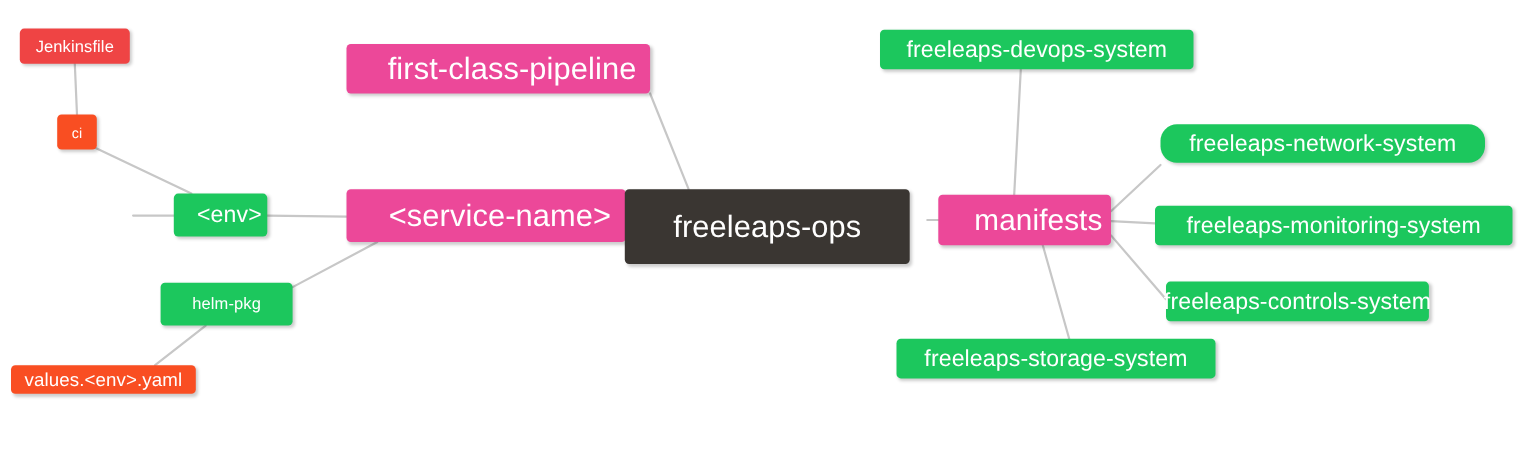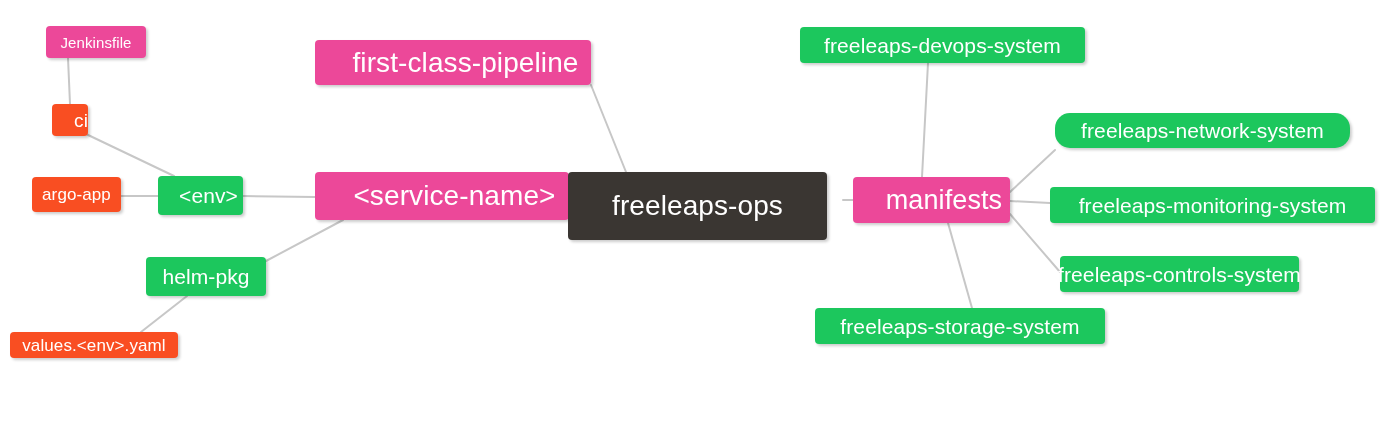--- a/index.html
+++ b/index.html
@@ -48,28 +48,28 @@
   .node-label {
     display: block;
     white-space: nowrap;
   }
 
   
   .kind-root   { background: #3a3632; }
   .kind-blue   { background: #ec4899; padding-left: 25px; }
   .kind-green  { background: #1cc75d; justify-content: center; }
   .kind-red    { background: #f94e22; }
-  .kind-orange { background: #ec4899; margin-left: 28px; }
+  .kind-orange { background: #ef4444; }
 
   
   .n-jenkinsfile      { left: 18px;   top: 26px;  width: 100px; height: 32px; font-size: 15px; }
-  .n-ci               { left: 52px;   top: 104px; width: 36px;  height: 32px; font-size: 19px; justify-content: flex-end; }
+  .n-ci               { left: 52px;   top: 104px; width: 36px;  height: 32px; font-size: 13px; }
   .n-argo-app         { left: 32px;   top: 177px; width: 89px;  height: 35px; font-size: 17px; }
   .n-env              { left: 158px;  top: 176px; width: 85px;  height: 39px; font-size: 21px; padding-left: 16px; }
-  .n-helm-pkg         { left: 146px;  top: 257px; width: 120px; height: 39px; font-size: 21px; }
+  .n-helm-pkg         { left: 146px;  top: 257px; width: 120px; height: 39px; font-size: 15px; }
   .n-values-yaml      { left: 10px;   top: 332px; width: 168px; height: 26px; font-size: 17px; }
   .n-first-class      { left: 315px;  top: 40px;  width: 276px; height: 45px; font-size: 28px; }
   .n-service-name     { left: 315px;  top: 172px; width: 254px; height: 48px; font-size: 28px; }
   .n-root             { left: 568px;  top: 172px; width: 259px; height: 68px; font-size: 28px; }
   .n-manifests        { left: 853px;  top: 177px; width: 157px; height: 46px; font-size: 27px; }
   .n-devops-system    { left: 800px;  top: 27px;  width: 285px; height: 36px; font-size: 21px; }
   .n-network-system   { left: 1055px; top: 113px; width: 295px; height: 35px; font-size: 21px; border-radius: 15px; }
   .n-monitoring-system{ left: 1050px; top: 187px; width: 325px; height: 36px; font-size: 21px; }
   .n-controls-system  { left: 1060px; top: 256px; width: 239px; height: 36px; font-size: 21px; }
   .n-storage-system   { left: 815px;  top: 308px; width: 290px; height: 36px; font-size: 21px; }
@@ -99,23 +99,20 @@
   </svg>
 
   <div class="node kind-orange n-jenkinsfile">
     <span class="node-label">Jenkinsfile</span>
   </div>
 
   <div class="node kind-red n-ci">
     <span class="node-label">ci</span>
   </div>
 
-  <div class="node kind-red n-argo-app">
-    <span class="node-label">argo-app</span>
-  </div>
 
   <div class="node kind-green n-env">
     <span class="node-label">&lt;env&gt;</span>
   </div>
 
   <div class="node kind-green n-helm-pkg">
     <span class="node-label">helm-pkg</span>
   </div>
 
   <div class="node kind-red n-values-yaml">

